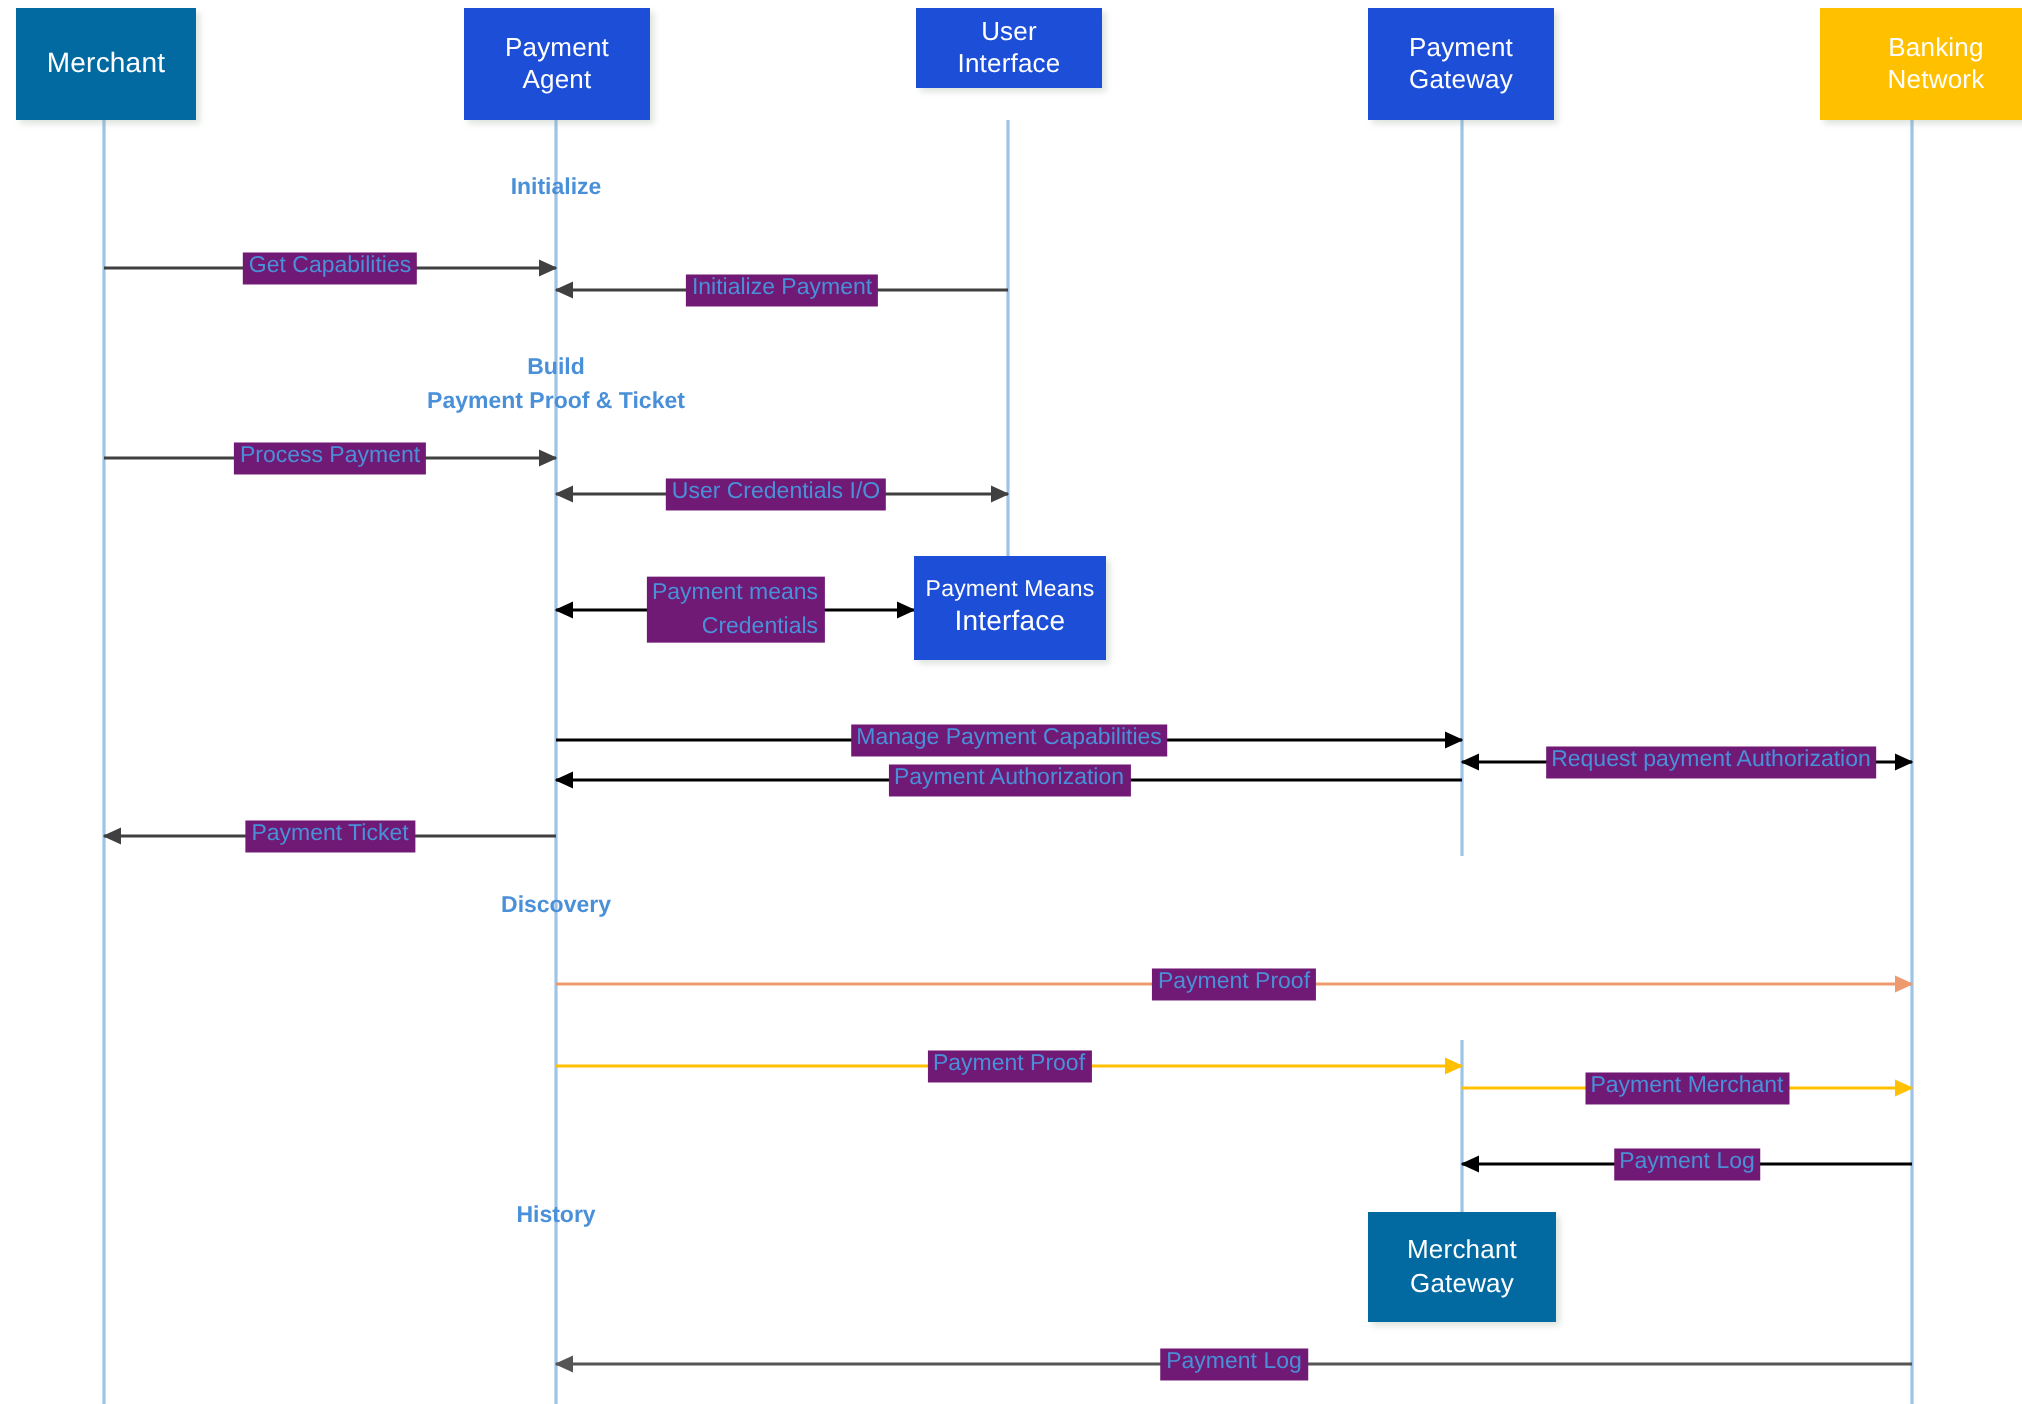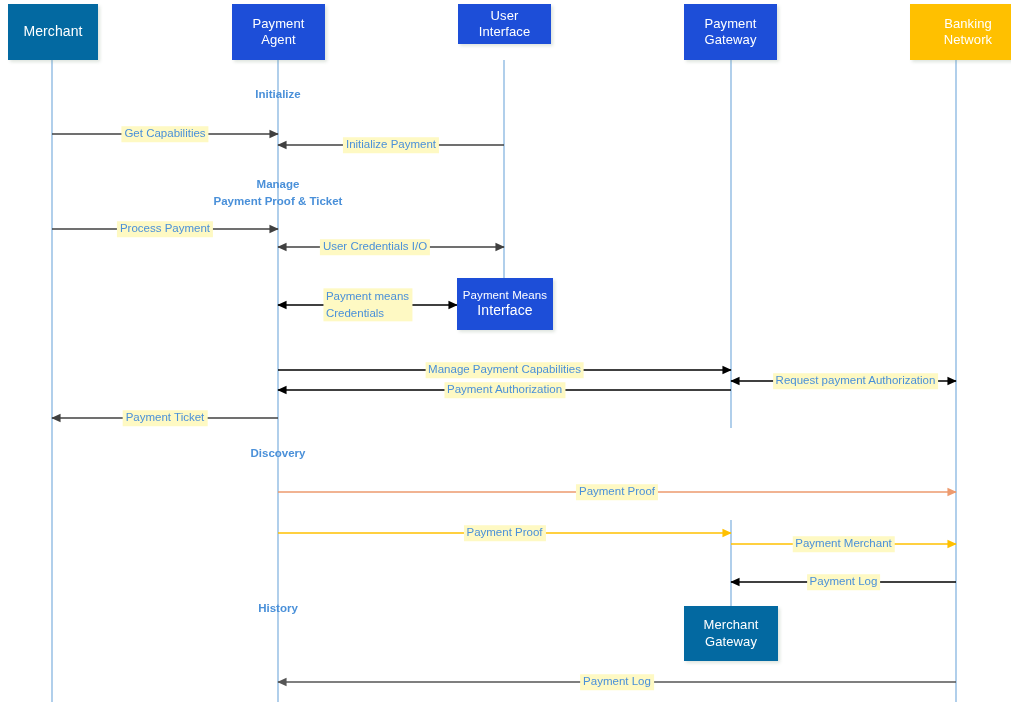--- a/index.html
+++ b/index.html
@@ -59,24 +59,24 @@
     transform: translateX(-50%);
     line-height: 1.45;
   }
   .phase-label .ln { display: block; }
 
   
   .msg-label {
     position: absolute;
     color: #4A90D9;
     font-size: 11.5px;
-    text-align: left;
+    text-align: right;
     white-space: nowrap;
     transform: translate(-50%, -50%);
-    background: #fef9c3;
+    background: #701a75;
     padding: 0 3px;
     line-height: 1.35;
   }
   .msg-label.two-line {
     line-height: 1.45;
   }
   .msg-label .ln { display: block; }
 </style>
 </head>
 <body>
@@ -170,41 +170,41 @@
       <div class="participant p-blue" style="left: 684px; top: 606px; width: 94px; height: 55px;">
         <span class="ln" style="font-size: 13px;">Merchant</span>
         <span class="ln" style="font-size: 13px;">Gateway</span>
       </div>
     </div>
   <div id="phases-layer">
       <div class="phase-label" style="left: 278px; top: 86px;">
         <span class="ln">Initialize</span>
       </div>
       <div class="phase-label" style="left: 278px; top: 176px;">
-        <span class="ln">Manage</span>
+        <span class="ln">Build</span>
         <span class="ln">Payment Proof &amp; Ticket</span>
       </div>
       <div class="phase-label" style="left: 278px; top: 445px;">
         <span class="ln">Discovery</span>
       </div>
       <div class="phase-label" style="left: 278px; top: 600px;">
         <span class="ln">History</span>
       </div>
     </div>
   <div id="labels-layer">
       <div class="msg-label" style="left: 165px; top: 134px;">
         <span class="ln">Get Capabilities</span>
       </div>
       <div class="msg-label" style="left: 391px; top: 145px;">
         <span class="ln">Initialize Payment</span>
       </div>
       <div class="msg-label" style="left: 165px; top: 229px;">
         <span class="ln">Process Payment</span>
       </div>
-      <div class="msg-label" style="left: 375px; top: 247px;">
+      <div class="msg-label" style="left: 388px; top: 247px;">
         <span class="ln">User Credentials I/O</span>
       </div>
       <div class="msg-label two-line" style="left: 367.5px; top: 305px;">
         <span class="ln">Payment means</span>
         <span class="ln">Credentials</span>
       </div>
       <div class="msg-label" style="left: 504.5px; top: 370px;">
         <span class="ln">Manage Payment Capabilities</span>
       </div>
       <div class="msg-label" style="left: 843.5px; top: 381px; margin-left: 12px;">

